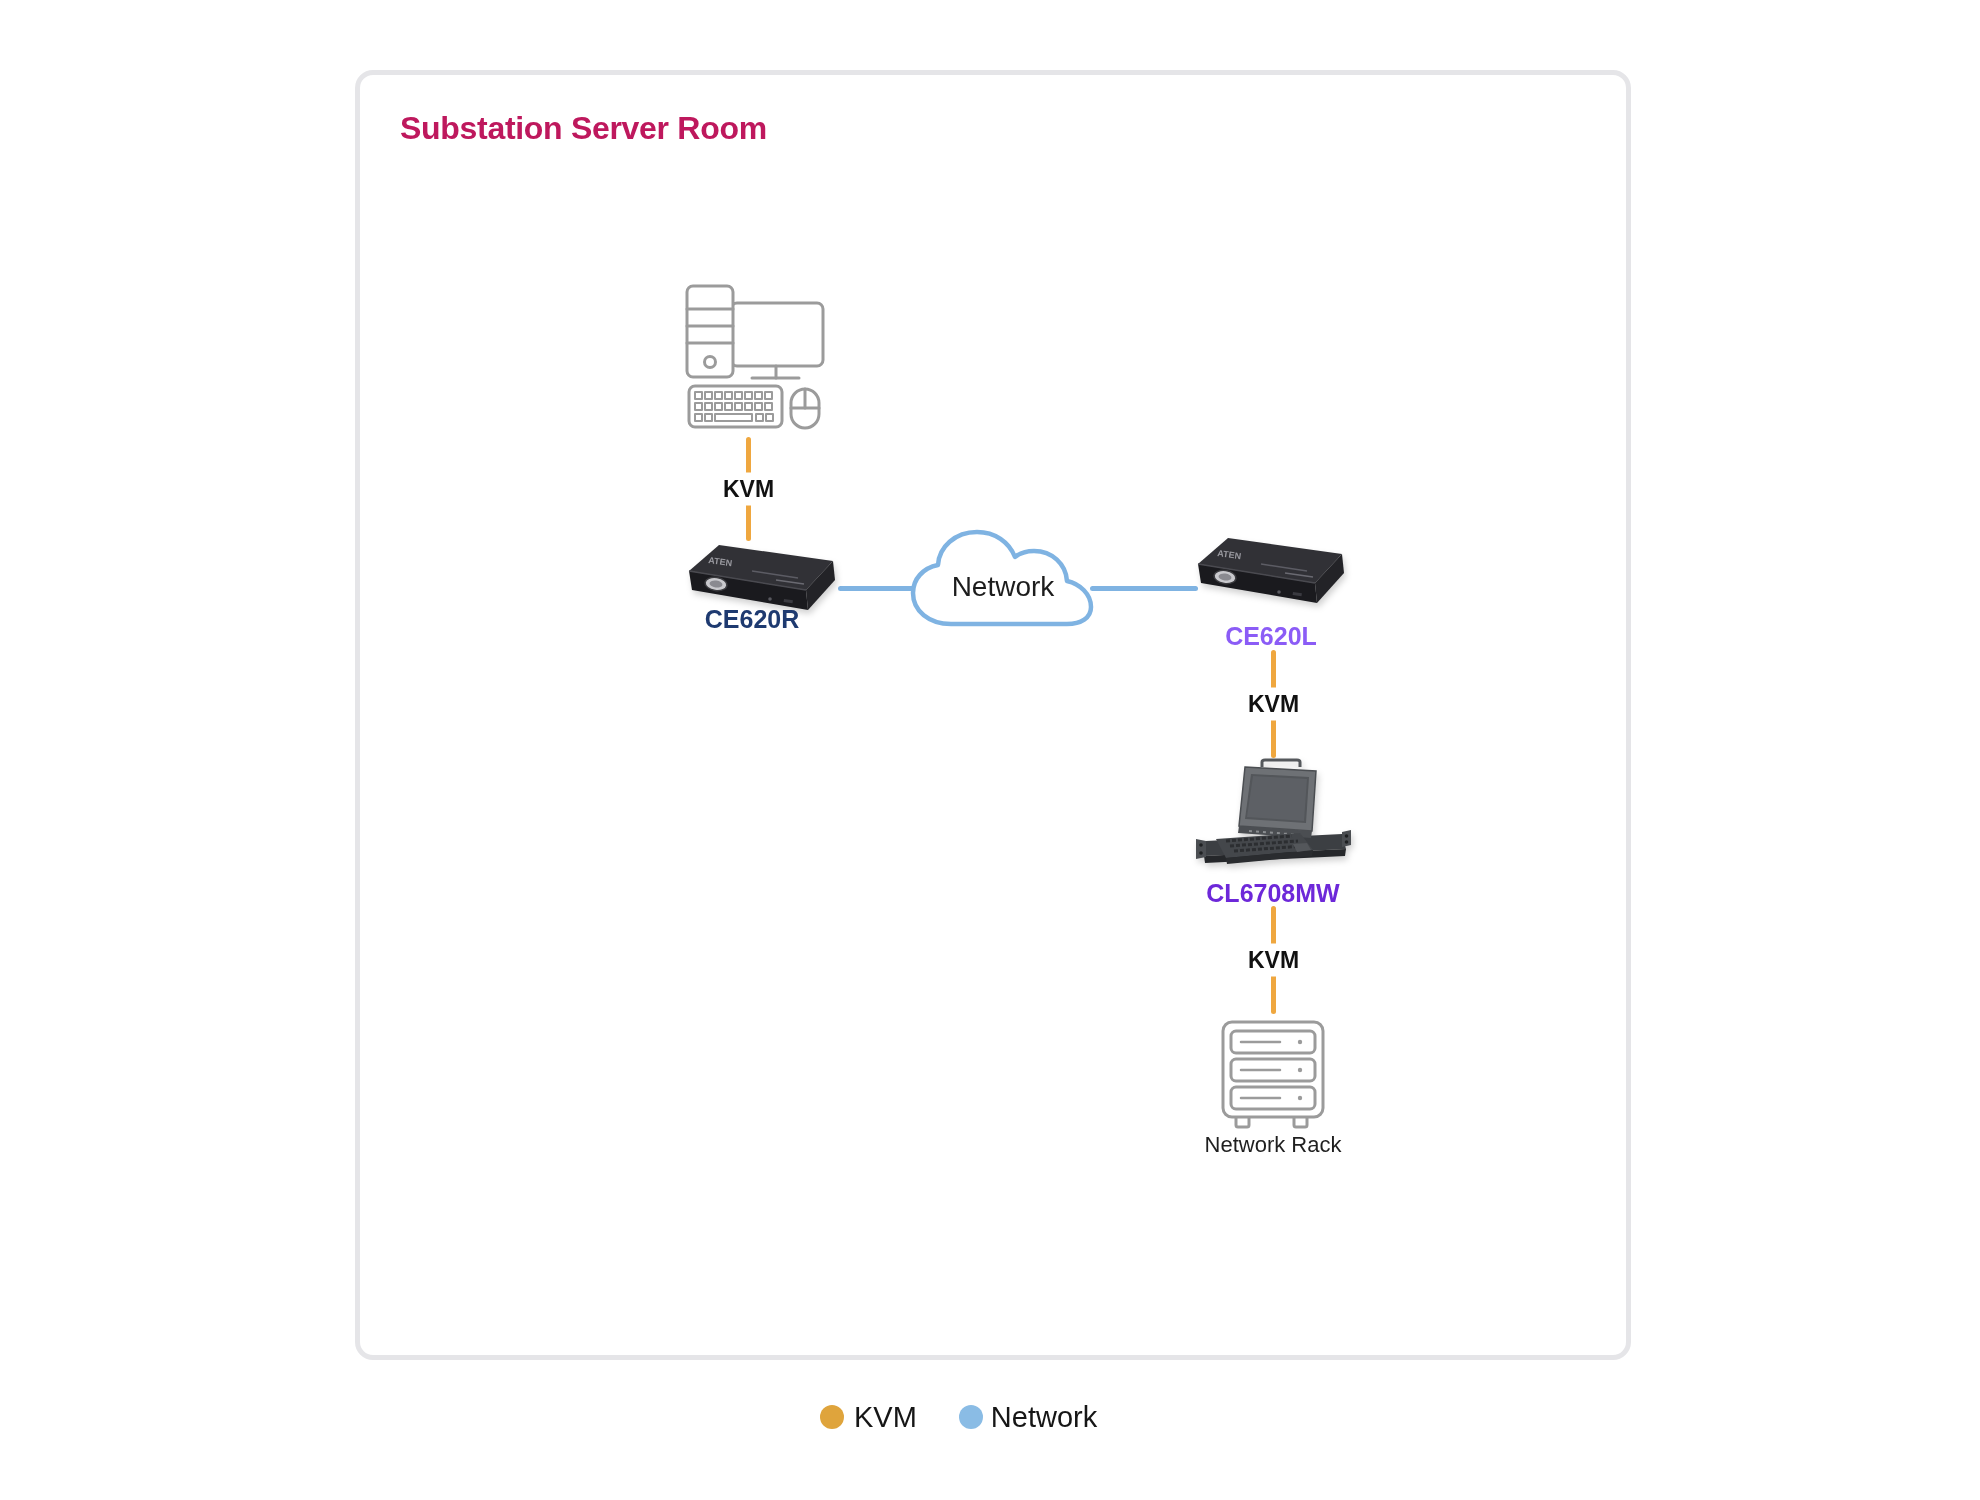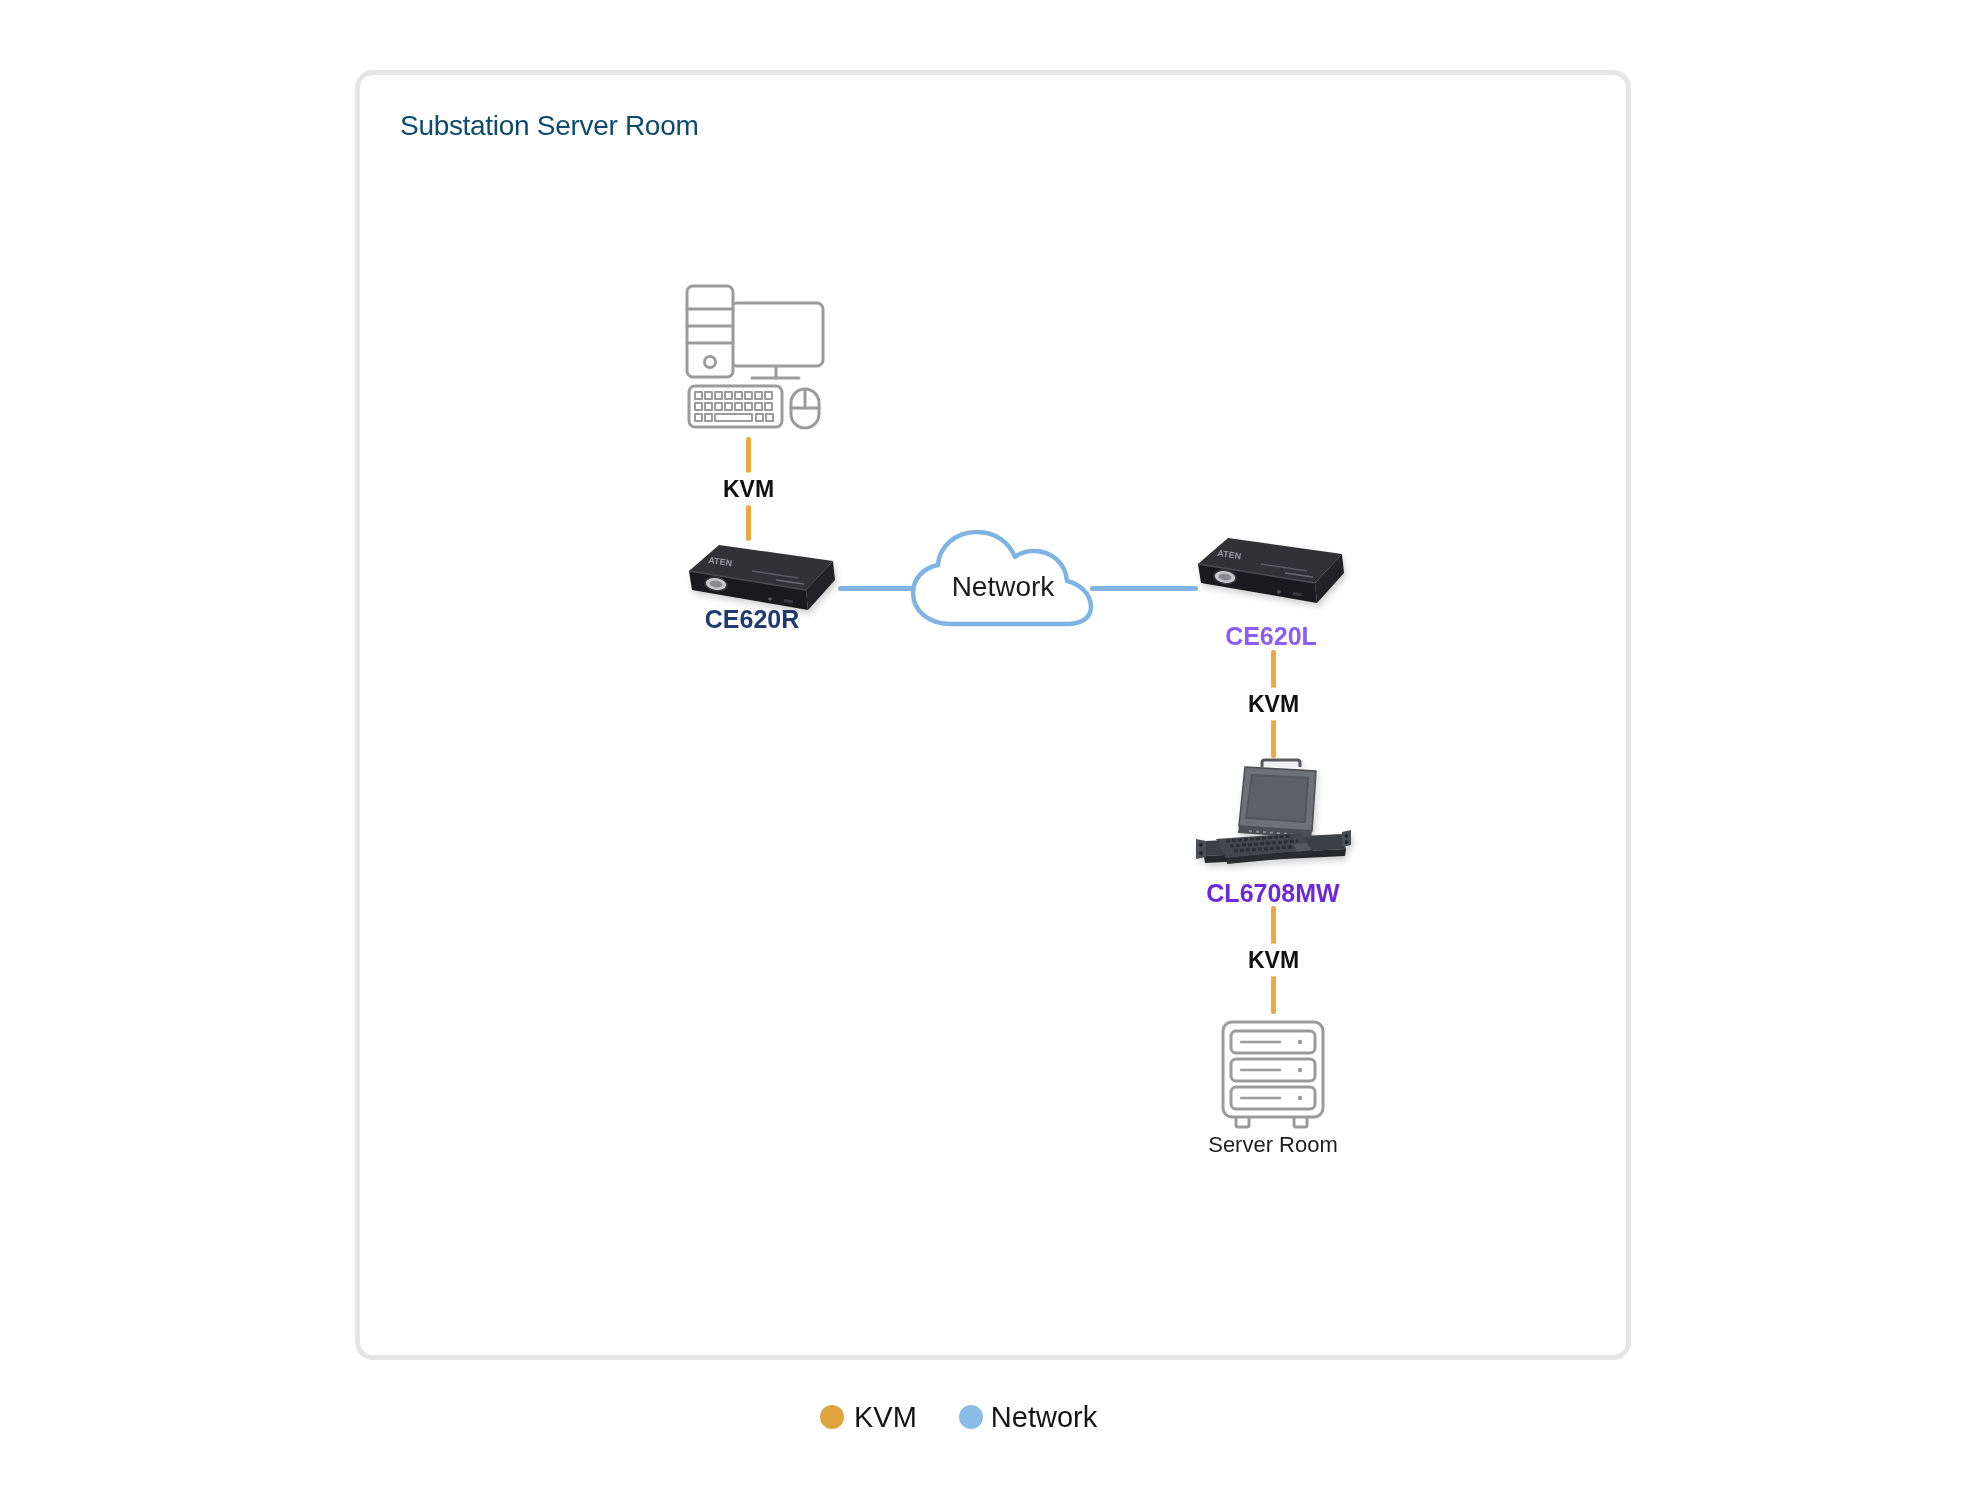--- a/index.html
+++ b/index.html
@@ -16,23 +16,23 @@
     left: 355px; top: 70px;
     width: 1266px; height: 1280px;
     border: 5px solid #E5E5E8;
     border-radius: 18px;
     background: #ffffff;
   }
   .panel-title {
     position: absolute;
     left: 400px; top: 110px;
     margin: 0;
-    font-size: 28px;
-    font-weight: normal;
-    color: #0c4a6e;
+    font-size: 32px;
+    font-weight: bold;
+    color: #be185d;
     letter-spacing: -0.3px;
   }
   .node { position: absolute; }
   .device-img { filter: drop-shadow(2px 4px 3px rgba(0,0,0,0.18)); }
 
   
   .n-computer  { left: 678px;  top: 282px;  width: 152px; height: 152px; }
   .n-ce620r    { left: 686px;  top: 540px;  width: 152px; height: 92px; }
   .n-cloud     { left: 905px;  top: 521px;  width: 196px; height: 114px; }
   .n-ce620l    { left: 1195px; top: 533px;  width: 152px; height: 92px; }
@@ -267,21 +267,21 @@
     </g>
     <g stroke="#9b9b9b" stroke-width="2.5" stroke-linecap="round">
       <line x1="21" y1="23" x2="60" y2="23"></line>
       <line x1="21" y1="51" x2="60" y2="51"></line>
       <line x1="21" y1="79" x2="60" y2="79"></line>
     </g>
     <circle cx="80" cy="23" r="2.2" fill="#9b9b9b"></circle>
     <circle cx="80" cy="51" r="2.2" fill="#9b9b9b"></circle>
     <circle cx="80" cy="79" r="2.2" fill="#9b9b9b"></circle>
   </svg>
-  <div class="node-label lbl-rack">Server Room</div>
+  <div class="node-label lbl-rack">Network Rack</div>
 
   <div class="legend">
     <span class="legend-dot" style="background-color: rgb(223, 164, 60);"></span>
     <span class="legend-text">KVM</span>
     <span class="legend-dot second" style="background-color: rgb(138, 188, 229);"></span>
     <span class="legend-text">Network</span>
   </div>
 
 </div>
 

